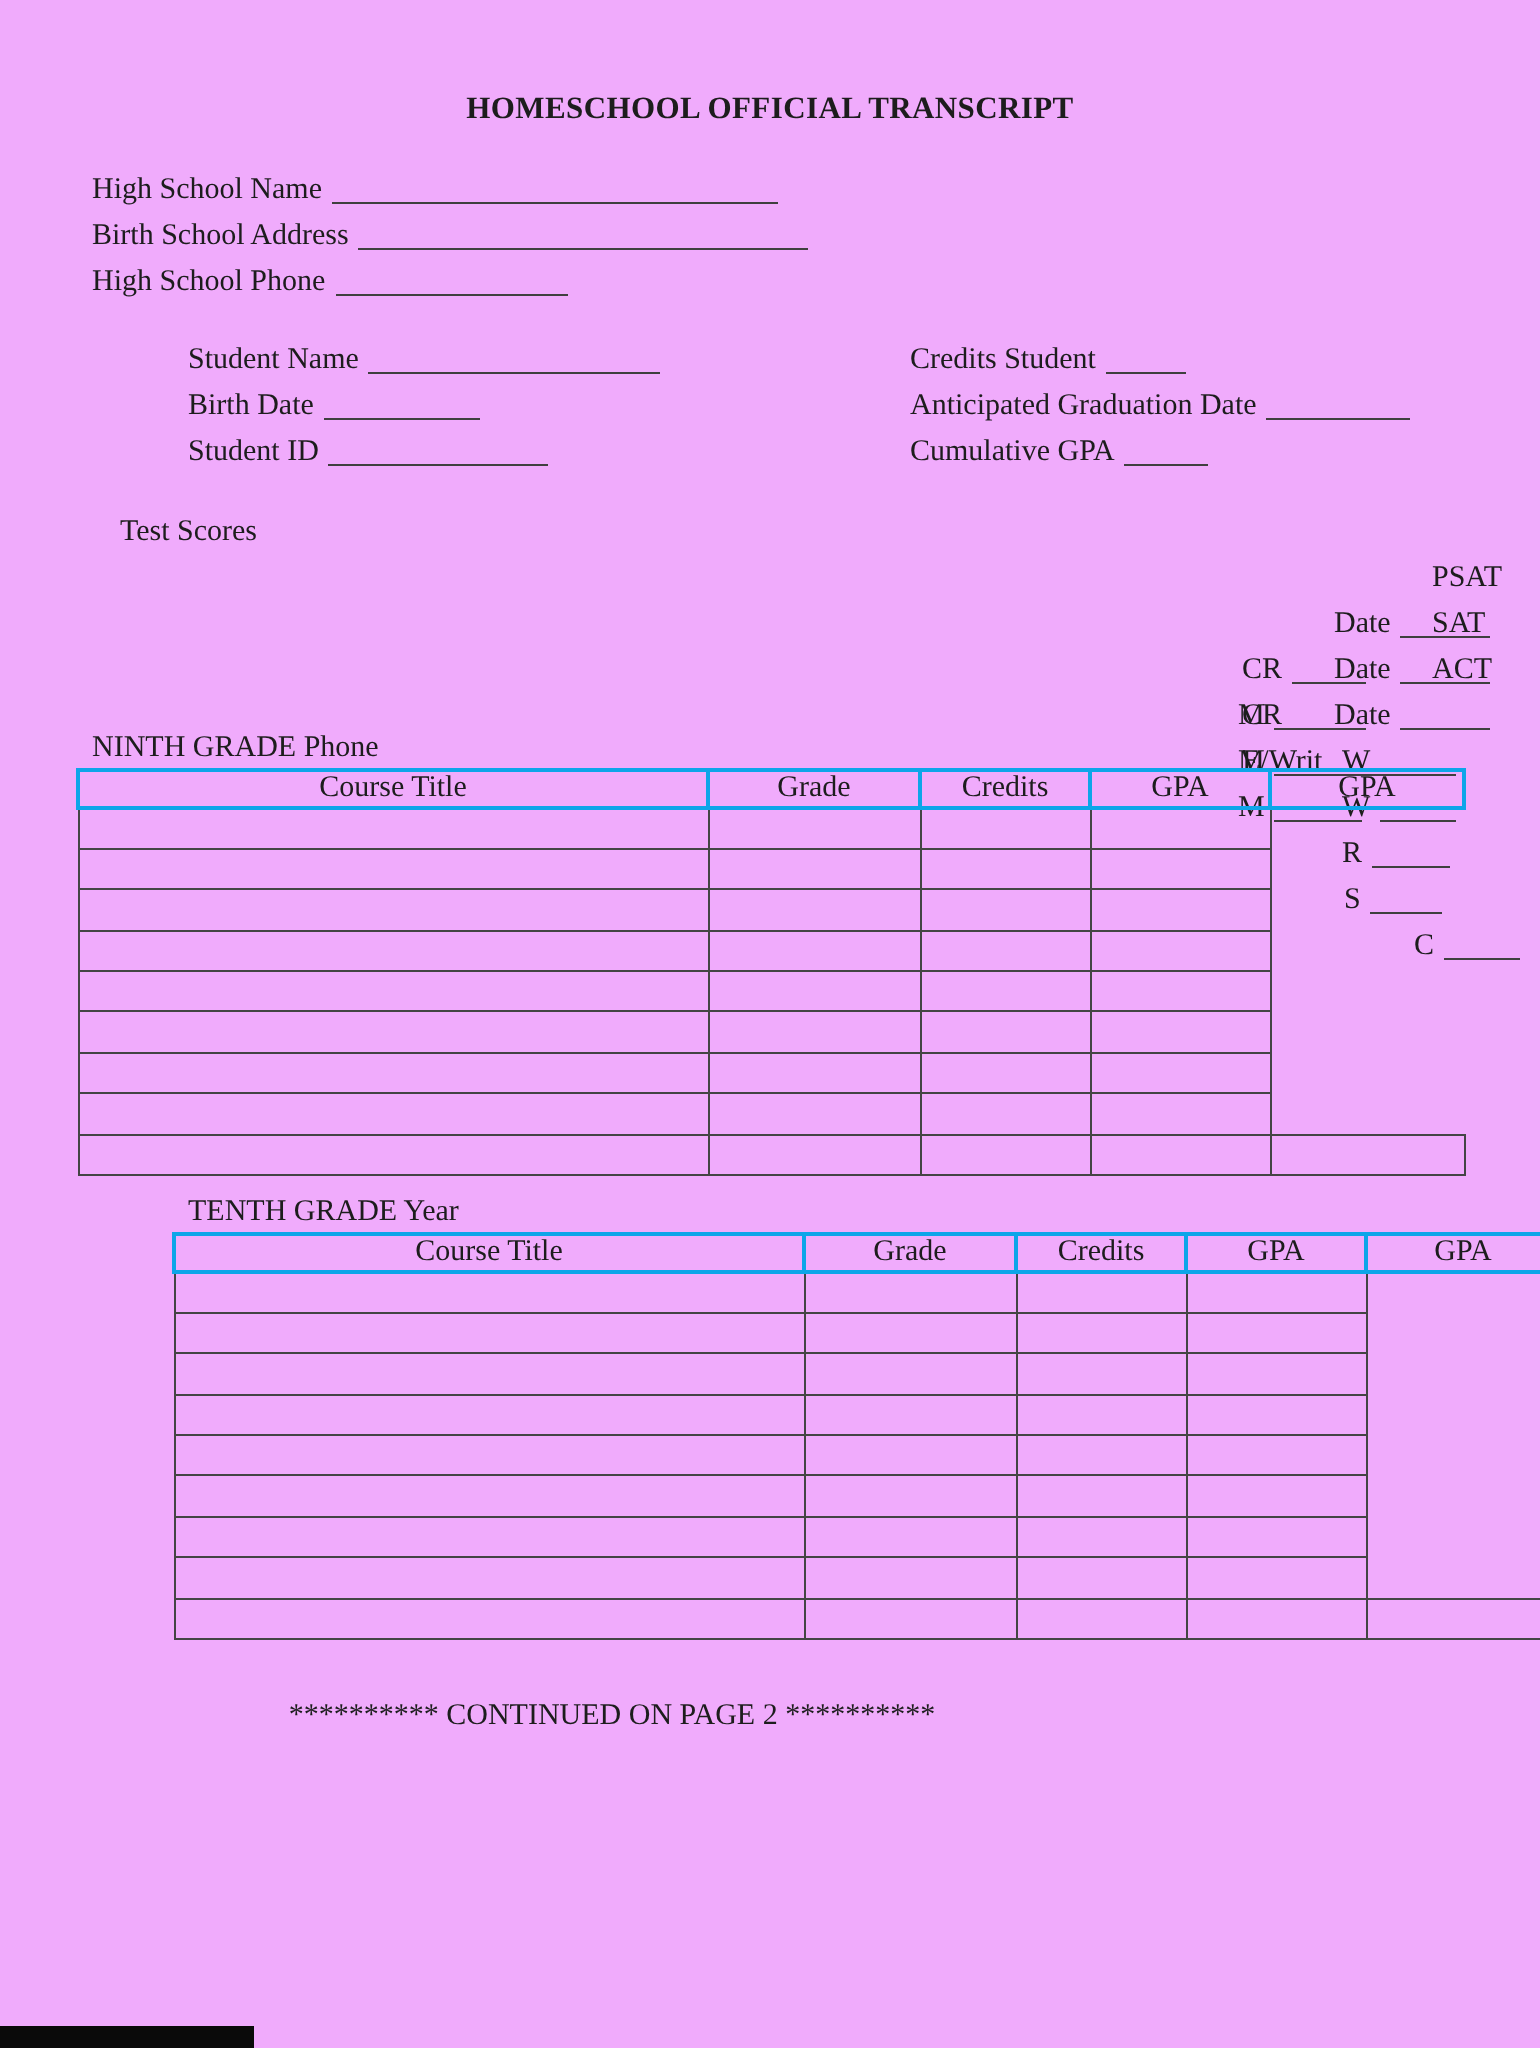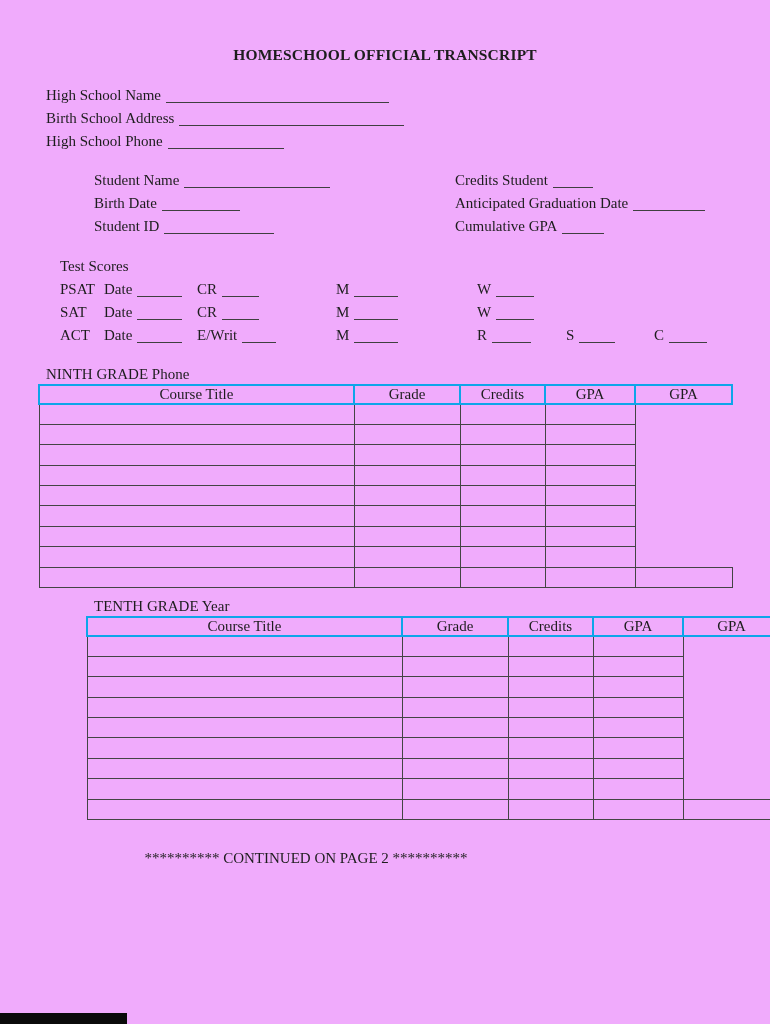--- a/index.html
+++ b/index.html
@@ -15,21 +15,21 @@
   .line{height:23px; line-height:23px; white-space:nowrap;}
   .blank{
     display:inline-block; border-bottom:1.2px solid #3f3f3f;
     height:13px; vertical-align:-3px; margin-left:5px;
   }
   .school-block{position:absolute; top:84px; left:46px;}
   .student-block{position:absolute; top:169px; left:46px; width:700px;margin-left:48px;}
   .srow{position:relative; height:23px; line-height:23px; white-space:nowrap;}
   .srow .right{position:absolute; left:361px; top:0; white-space:nowrap;}
   .tests-block{position:absolute; top:255px; left:60px; width:700px;}
-  .trow{display:flex; height:23px; line-height:23px; align-items:center;}
+  .trow{display:flex; height:23px; line-height:23px; align-items:flex-end;flex-direction:column;}
   .tcell{white-space:nowrap;}
   .t-name{width:44px;}
   .t-c1{width:93px;}
   .t-c2{width:139px;}
   .t-c3{width:141px;}
   .t-c4{width:89px;}
   .t-c5{width:88px;}
   .bw45{width:45px;} .bw44{width:44px;} .bw39{width:39px;} .bw38{width:38px;}
   .bw37{width:37px;} .bw36{width:36px;} .bw34{width:34px;}
   .w223{width:223px;} .w225{width:225px;} .w116{width:116px;}

